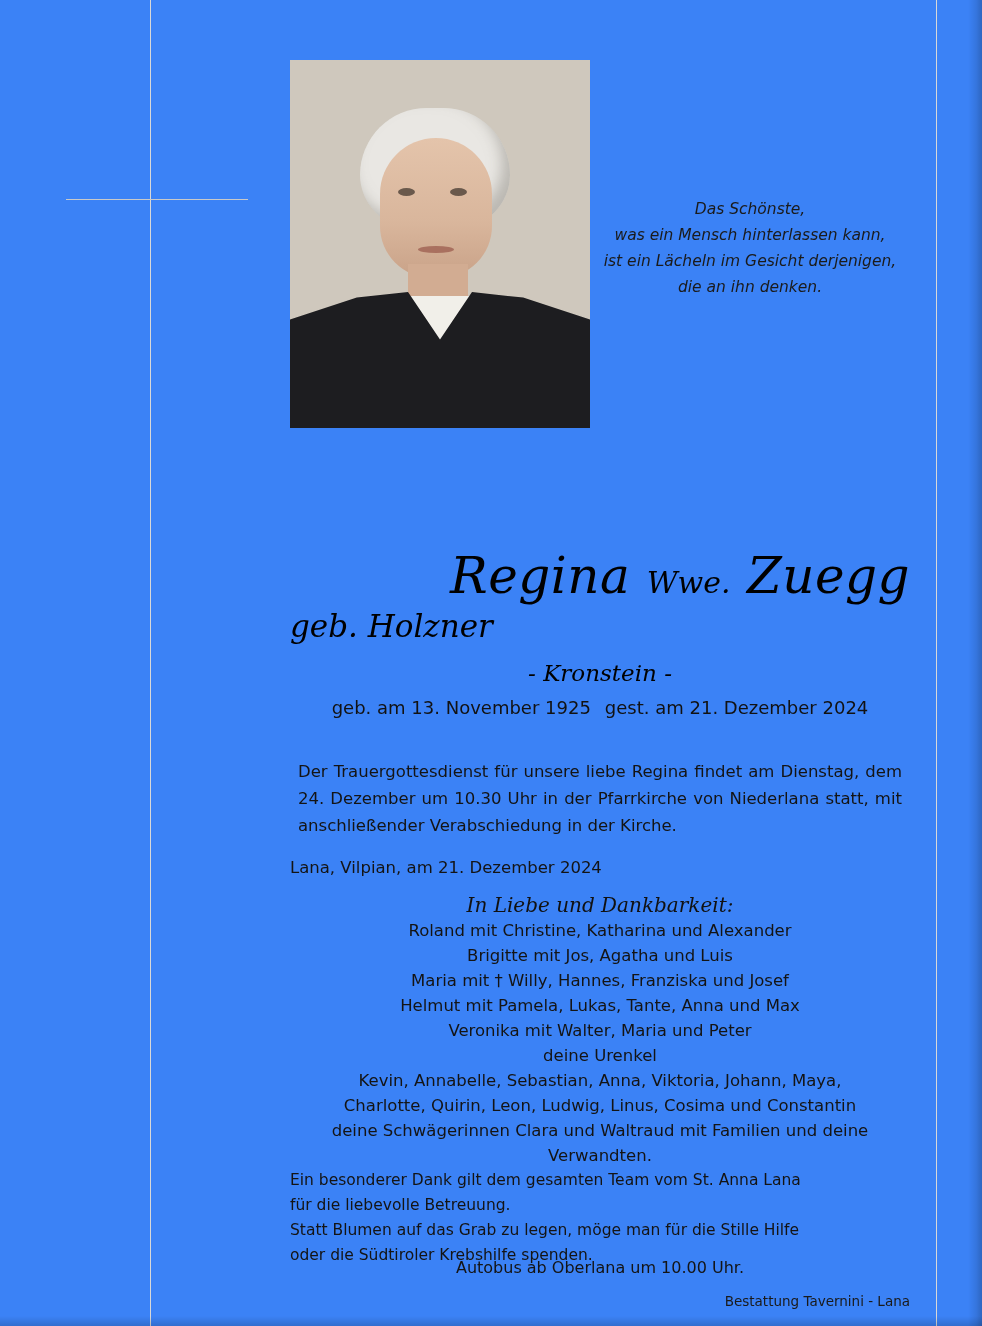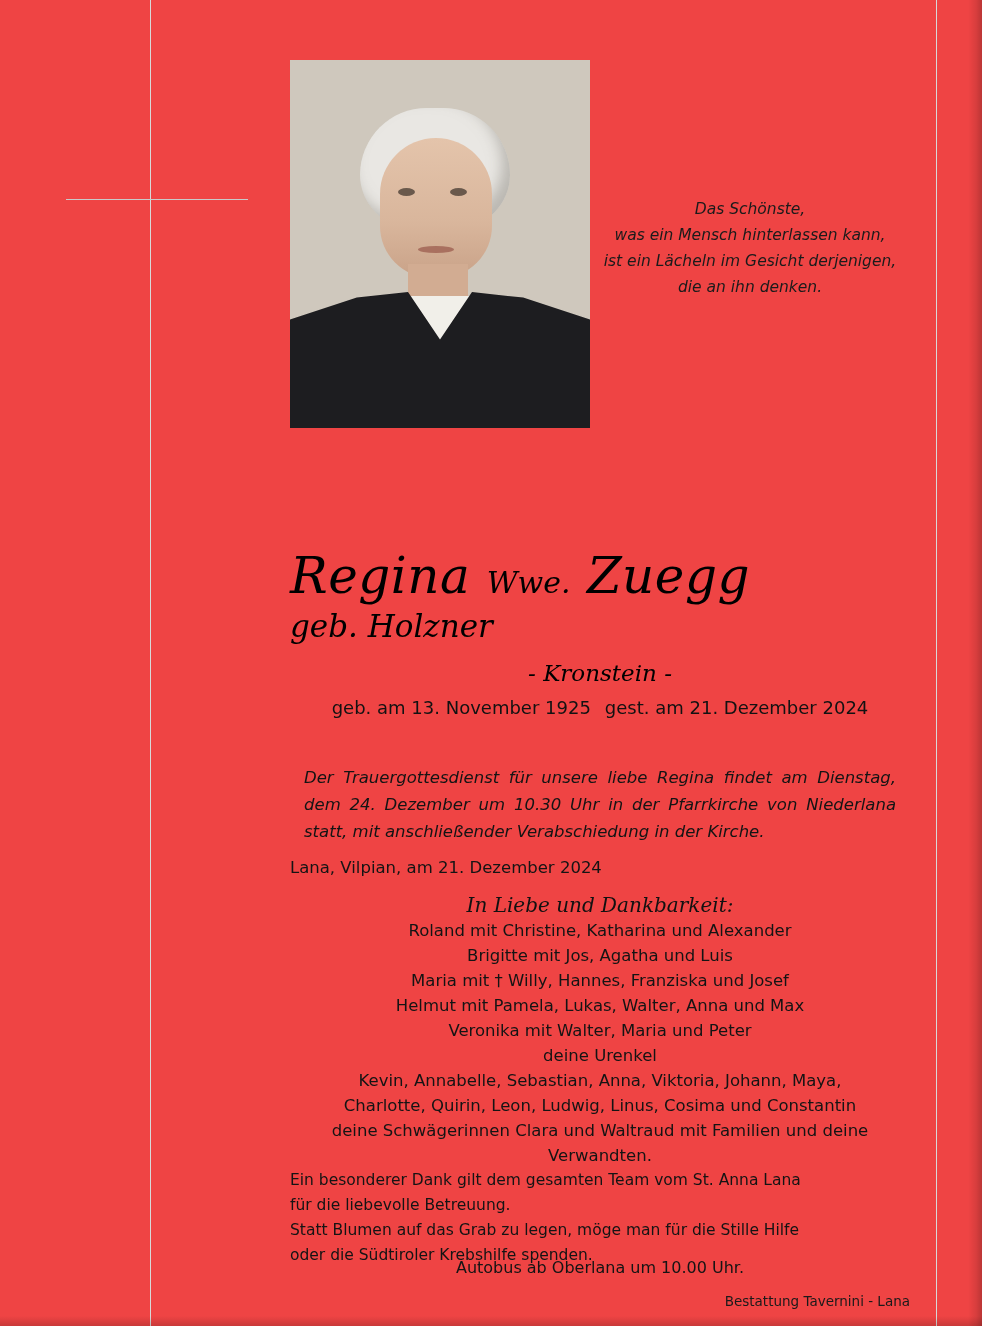--- a/index.html
+++ b/index.html
@@ -11,21 +11,21 @@
     width: 982px;
     height: 1326px;
     font-family: "Liberation Sans", sans-serif;
     color: #1b1b1b;
     overflow: hidden;
   }
   .page {
     position: relative;
     width: 982px;
     height: 1326px;
-    background: #ef4444;
+    background: #3b82f6;
     box-sizing: border-box;
   }
   
   .vrule-left {
     position: absolute;
     left: 150px;
     top: 0;
     width: 1px;
     height: 1326px;
     background: #d8d8d8;
@@ -181,21 +181,21 @@
     text-align: justify;
     color: #141414;
   }
 
   
   .name-main {
     position: absolute;
     left: 0;
     top: 548px;
     width: 620px;
-    text-align: left;
+    text-align: right;
     font-family: "DejaVu Serif", serif;
     font-style: italic;
     font-size: 50px;
     line-height: 56px;
     letter-spacing: 0.5px;
     color: #000;
   }
   .name-main .small {
     font-size: 30px;
     letter-spacing: 0;
@@ -238,21 +238,21 @@
     position: absolute;
     left: 0px;
     top: 750px;
     width: 620px;
     font-family: "DejaVu Sans", sans-serif;
     font-size: 16.5px;
     line-height: 27px;
     text-align: justify;
     color: #141414;
   }
-  .service p { margin: 14px; font-style: italic; }
+  .service p { margin: 8px; }
   .service p.left { text-align: left; }
   .place-date {
     position: absolute;
     left: 0px;
     top: 858px;
     width: 620px;
     font-family: "DejaVu Sans", sans-serif;
     font-size: 16.5px;
     color: #141414;
   }
@@ -360,21 +360,21 @@
       <p>Der Trauergottesdienst für unsere liebe Regina findet am Dienstag, dem 24. Dezember um 10.30 Uhr in der Pfarrkirche von Niederlana statt, mit anschließender Verabschiedung in der Kirche.</p>
     </div>
 
     <div class="place-date">Lana, Vilpian, am 21. Dezember 2024</div>
 
     <div class="family-title">In Liebe und Dankbarkeit:</div>
     <div class="family">
       <div>Roland mit Christine, Katharina und Alexander</div>
       <div>Brigitte mit Jos, Agatha und Luis</div>
       <div>Maria mit † Willy, Hannes, Franziska und Josef</div>
-      <div>Helmut mit Pamela, Lukas, Walter, Anna und Max</div>
+      <div>Helmut mit Pamela, Lukas, Tante, Anna und Max</div>
       <div>Veronika mit Walter, Maria und Peter</div>
       <div>deine Urenkel</div>
       <div>Kevin, Annabelle, Sebastian, Anna, Viktoria, Johann, Maya,</div>
       <div>Charlotte, Quirin, Leon, Ludwig, Linus, Cosima und Constantin</div>
       <div>deine Schwägerinnen Clara und Waltraud mit Familien und deine Verwandten.</div>
     </div>
 
     <div class="thanks">
       <div>Ein besonderer Dank gilt dem gesamten Team vom St. Anna Lana</div>
       <div>für die liebevolle Betreuung.</div>

